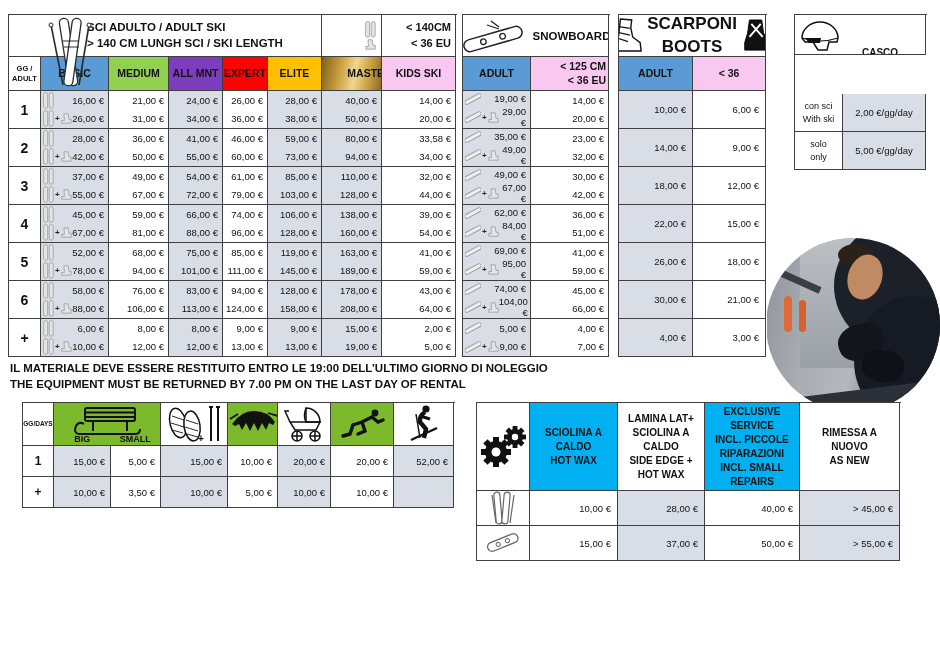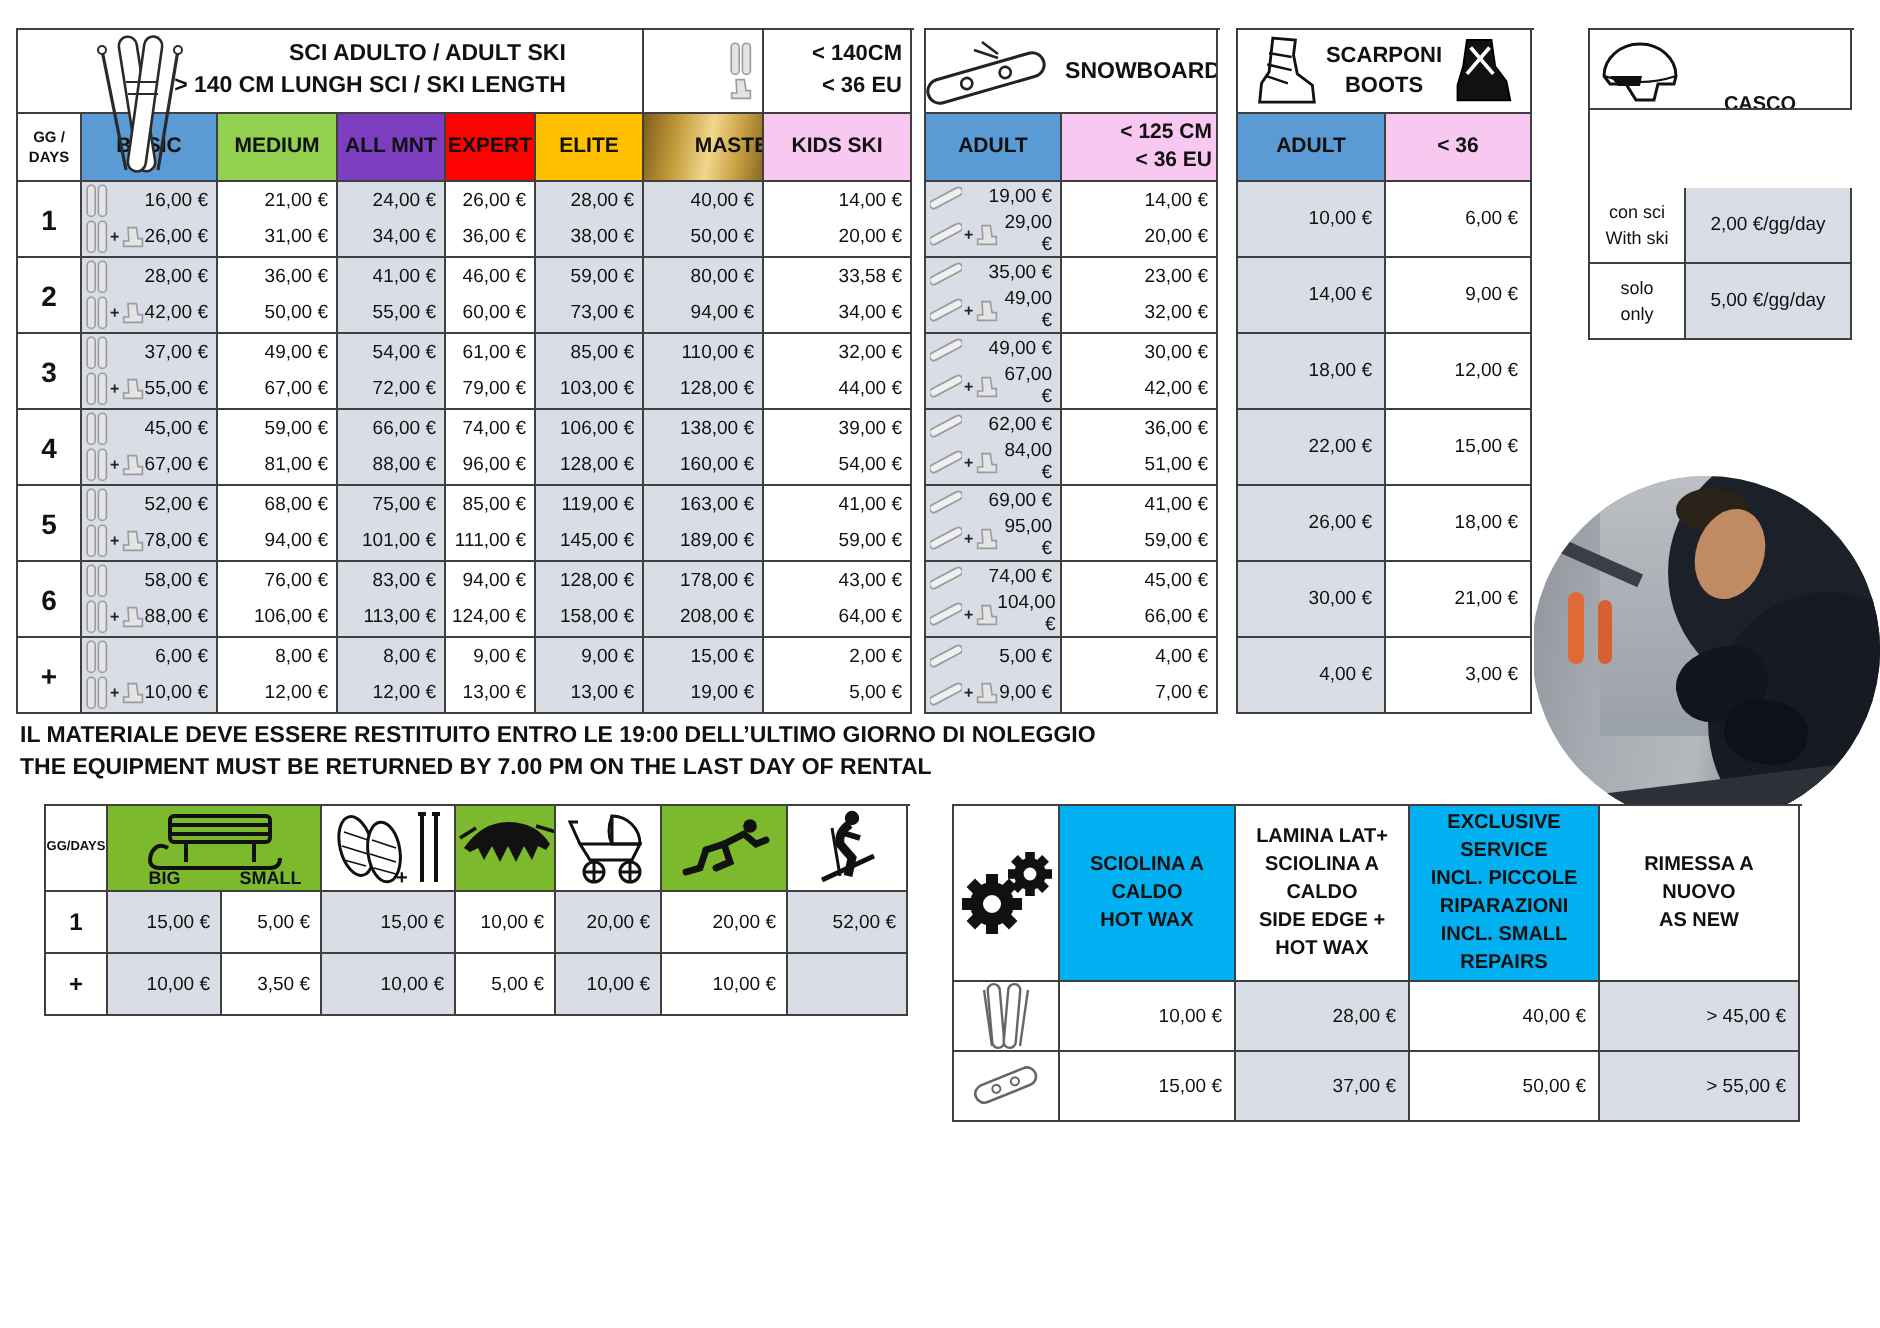--- a/index.html
+++ b/index.html
@@ -12,21 +12,21 @@
   .grid{display:grid;}
   .pre{white-space:pre-line;}
   .ic{display:inline-flex;align-items:center;justify-content:center;line-height:0;}
   .shade{background:#D8DDE6;}
   .master{background:linear-gradient(100deg,#7e5e1c 0%,#c49a3a 28%,#f1d78c 55%,#caa044 78%,#8a6a22 100%);padding-left:36px;}
 
   
   #ski-table{left:8px;top:14px;width:449px;}
   #ski-title-row .cell{height:42px;}
   .title-main{width:313px;display:flex;align-items:center;justify-content:center;position:relative;overflow:visible !important;}
-  .title-main .ttl{font-size:11.5px;text-align:right;line-height:1.35;margin-left:40px;font-weight:bold;}
+  .title-main .ttl{font-size:11.5px;text-align:left;line-height:1.35;margin-left:40px;font-weight:bold;}
   .skis-big{position:absolute;left:30px;top:2px;z-index:3;pointer-events:none;}
   .kid-ic{width:60px;display:flex;flex-direction:column;align-items:flex-end;justify-content:center;gap:1px;padding-right:5px;}
   .kids-size{width:74px;display:flex;flex-direction:column;align-items:flex-end;justify-content:center;
              font-size:11px;font-weight:bold;padding-right:4px;text-align:right;line-height:1.45;}
   .skic{grid-template-columns:32px 68px 60px 54px 45px 54px 60px 74px;}
   #ski-header{grid-auto-rows:34px;}
   .hcell{display:flex;align-items:center;justify-content:center;font-weight:bold;font-size:10.5px;
          text-align:center;line-height:1.25;white-space:pre-line;}
   .hcell.r{justify-content:flex-end;text-align:right;padding-right:2px;}
   .day-head{font-size:7.5px;line-height:1.3;}
@@ -39,21 +39,21 @@
 
   
   #sb-table{left:462px;top:14px;width:148px;}
   #sb-title{height:42px;width:146px;display:flex;align-items:center;justify-content:center;gap:8px;
             font-weight:bold;font-size:11.5px;}
   .sbc{grid-template-columns:68px 78px;}
   #sb-header{grid-auto-rows:34px;}
   #sb-body{grid-auto-rows:38px;}
   #boots-table{left:618px;top:14px;width:149px;}
   #boots-title{height:42px;width:147px;display:flex;align-items:center;justify-content:center;gap:4px;
-               font-weight:bold;font-size:11px;text-align:center;line-height:1.3;}
+               font-weight:bold;font-size:17px;text-align:center;line-height:1.3;}
   .btc{grid-template-columns:74px 73px;}
   #boots-header{grid-auto-rows:34px;}
   #boots-body{grid-auto-rows:38px;}
   .sval{display:flex;align-items:center;justify-content:flex-end;padding-right:6px;font-size:9.5px;}
 
   
   #helmet-table{left:794px;top:14px;width:133px;}
   #helmet-title{height:40px;width:131px;display:flex;align-items:center;padding:0 4px;}
   #helmet-title .ttl{flex:1;text-align:center;font-weight:bold;font-size:10px;line-height:1.3;padding-right:2px;margin-top:48px;}
   .hlc{grid-template-columns:48px 83px;}
@@ -152,21 +152,21 @@
             <svg width="11" height="11" viewBox="0 0 11 11">
               <path d="M3 0.8 h4.2 l0.8 5.5 h2.2 v3.9 H0.8 V7.5 h2.6 z" fill="#e4e4e4" stroke="#9b9b9b" stroke-width="0.8"></path>
             </svg>
           </span>
       </div>
       <div class="cell kids-size pre">&lt; 140CM
 &lt; 36 EU</div>
     </div>
     <div class="grid skic" id="ski-header">
         <div class="cell hcell day-head pre">GG /
-DAYS</div>
+ADULT</div>
         <div class="cell hcell" style="background: rgb(91, 155, 213);">BASIC</div>
         <div class="cell hcell" style="background: rgb(146, 208, 80);">MEDIUM</div>
         <div class="cell hcell" style="background: rgb(124, 61, 190);">ALL MNT</div>
         <div class="cell hcell" style="background: rgb(254, 2, 2);">EXPERT</div>
         <div class="cell hcell" style="background: rgb(255, 192, 0);">ELITE</div>
         <div class="cell hcell master">MASTER</div>
         <div class="cell hcell" style="background: rgb(248, 200, 241);">KIDS SKI</div>
       </div>
     <div class="grid skic" id="ski-body">
         <div class="cell day">1</div>

